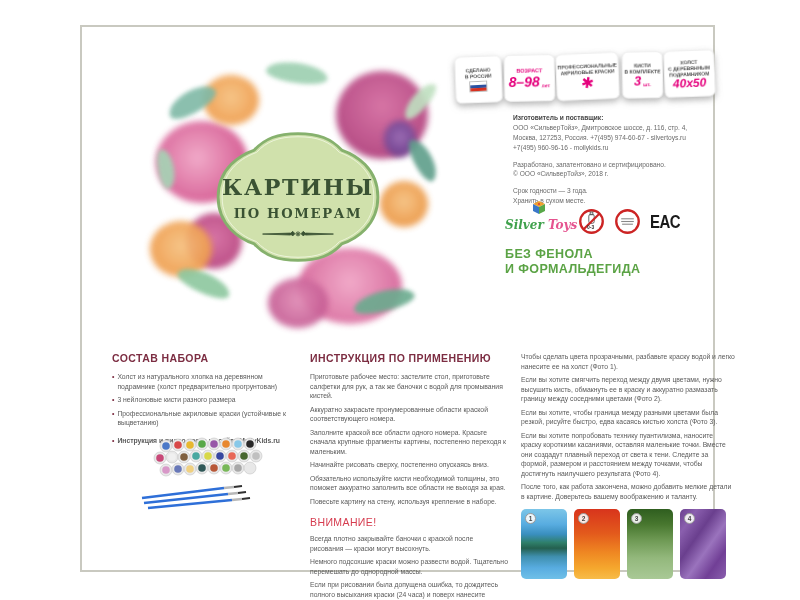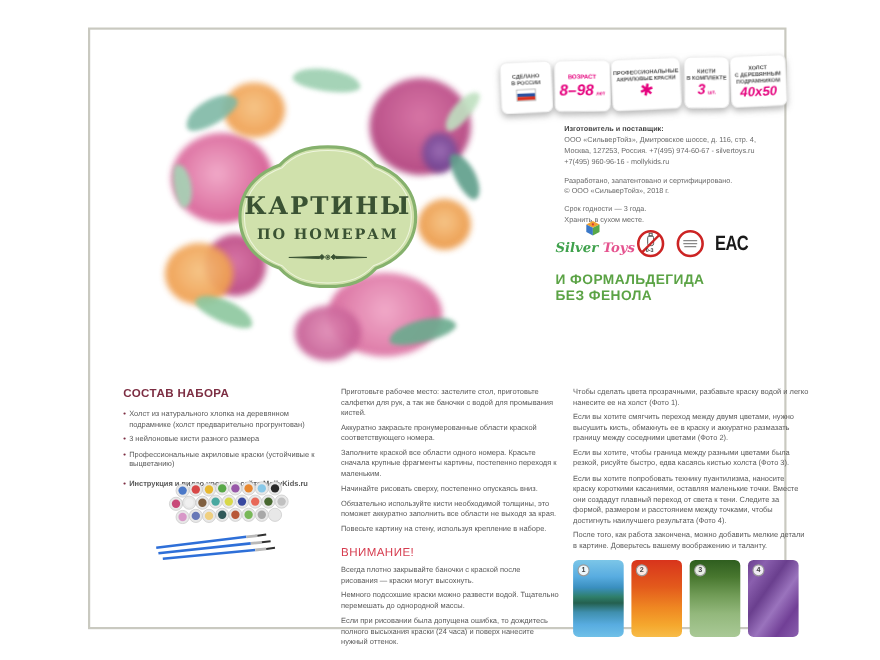--- a/index.html
+++ b/index.html
@@ -178,22 +178,22 @@
     <svg class="sign" viewBox="0 0 30 30">
       <circle cx="15" cy="15" r="12.5" fill="#fff" stroke="#cc2424" stroke-width="2.6"></circle>
       <line x1="8" y1="12" x2="22" y2="12" stroke="#888" stroke-width="1.2"></line>
       <line x1="8" y1="15" x2="22" y2="15" stroke="#888" stroke-width="1.2"></line>
       <line x1="9" y1="18" x2="21" y2="18" stroke="#888" stroke-width="1.2"></line>
     </svg>
     <span class="eac">EAC</span>
   </div>
 
   <div class="nophenol">
+    <div>БЕЗ ФЕНОЛА</div>
     <div>И ФОРМАЛЬДЕГИДА</div>
-    <div>БЕЗ ФЕНОЛА</div>
   </div>
 
   <div class="col c1">
     <h3>СОСТАВ НАБОРА</h3>
     <div class="item">
         <span class="bu">•</span>
         <span>Холст из натурального хлопка на деревянном подрамнике (холст предварительно прогрунтован)</span>
       </div>
     <div class="item">
         <span class="bu">•</span>
@@ -269,20 +269,21 @@
           <line x1="104" y1="58" x2="114" y2="57" stroke="#b8b8b8" stroke-width="2.6"></line>
           <line x1="114" y1="57" x2="122" y2="56" stroke="#303030" stroke-width="1.8"></line>
         <line x1="24" y1="72" x2="108" y2="64" stroke="#2e6fd8" stroke-width="2.4"></line>
           <line x1="108" y1="64" x2="118" y2="63" stroke="#b8b8b8" stroke-width="2.6"></line>
           <line x1="118" y1="63" x2="126" y2="62" stroke="#303030" stroke-width="1.8"></line>
       </g>
     </svg>
   </div>
 
   <div class="col c2">
+    <h3>ИНСТРУКЦИЯ ПО ПРИМЕНЕНИЮ</h3>
     <p>Приготовьте рабочее место: застелите стол, приготовьте салфетки для рук, а так же баночки с водой для промывания кистей.</p>
     <p>Аккуратно закрасьте пронумерованные области краской соответствующего номера.</p>
     <p>Заполните краской все области одного номера. Красьте сначала крупные фрагменты картины, постепенно переходя к маленьким.</p>
     <p>Начинайте рисовать сверху, постепенно опускаясь вниз.</p>
     <p>Обязательно используйте кисти необходимой толщины, это поможет аккуратно заполнить все области не выходя за края.</p>
     <p>Повесьте картину на стену, используя крепление в наборе.</p>
     <div class="warn-h">ВНИМАНИЕ!</div>
     <p>Всегда плотно закрывайте баночки с краской после рисования — краски могут высохнуть.</p>
     <p>Немного подсохшие краски можно развести водой. Тщательно перемешать до однородной массы.</p>
     <p>Если при рисовании была допущена ошибка, то дождитесь полного высыхания краски (24 часа) и поверх нанесите нужный оттенок.</p>

